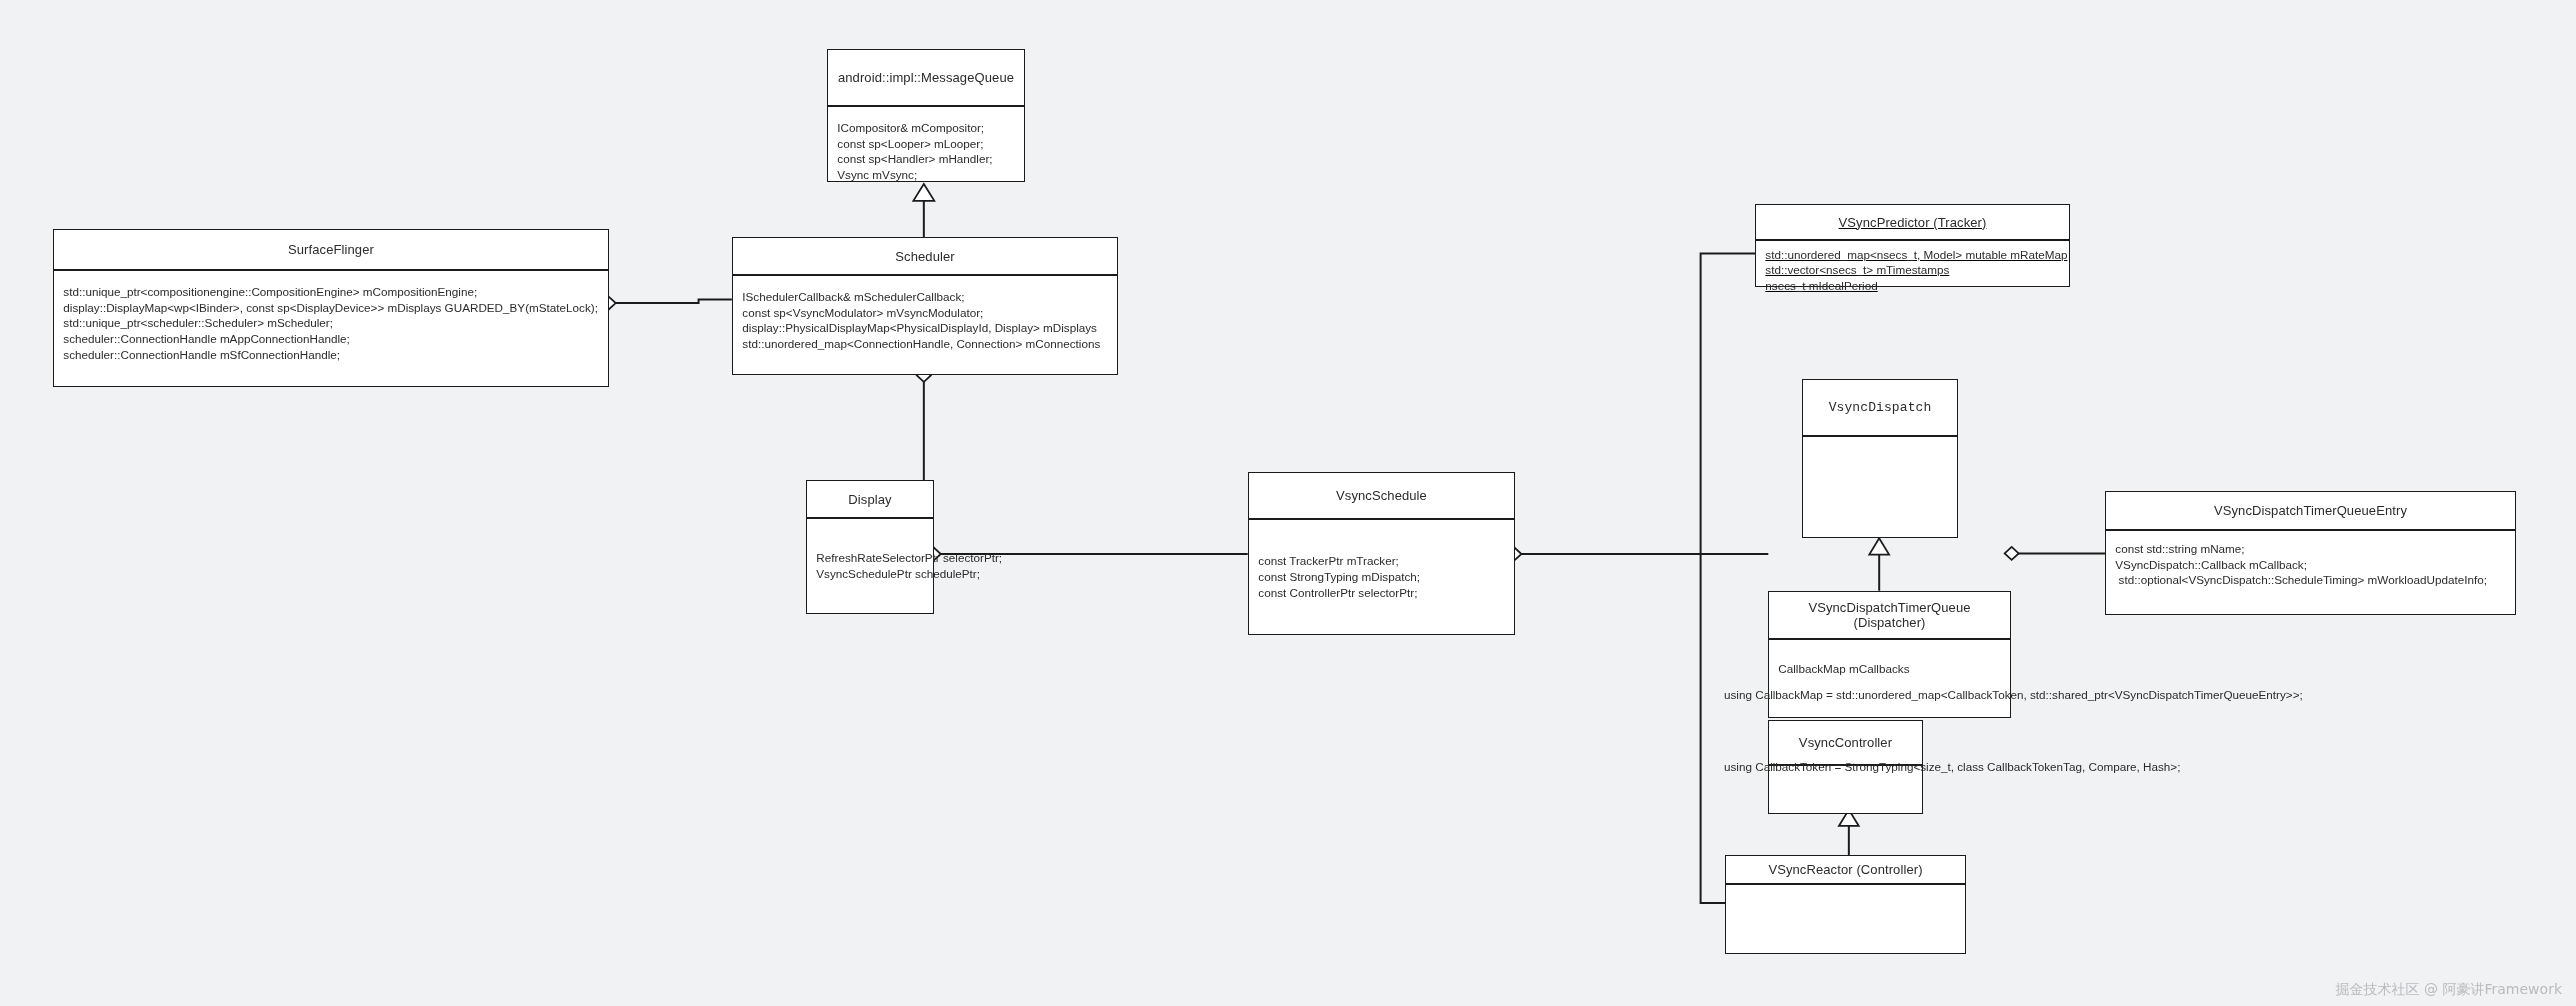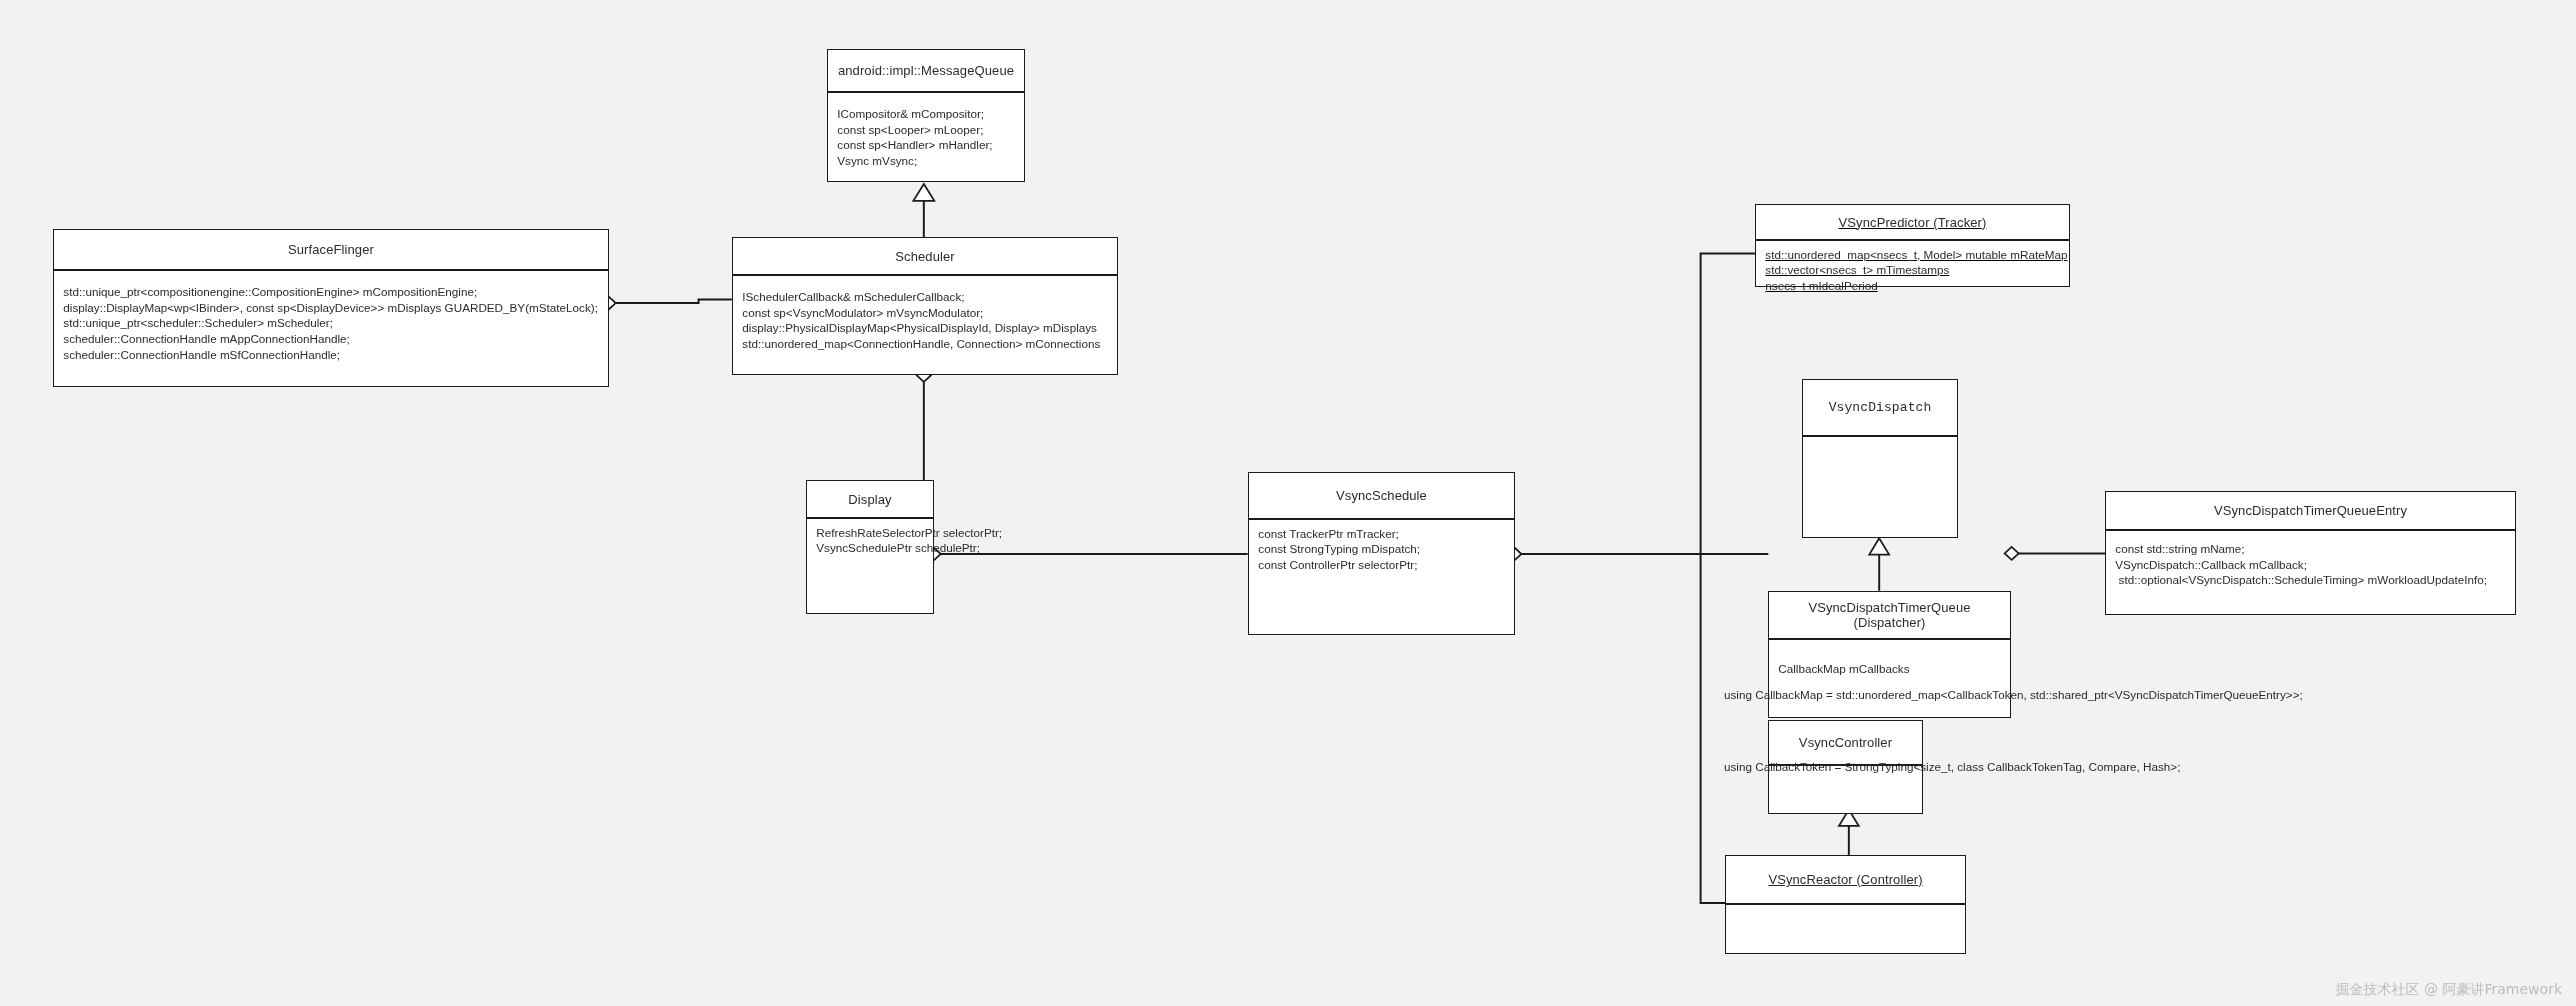--- a/index.html
+++ b/index.html
@@ -72,21 +72,21 @@
   }
   .watermark {
     position: absolute;
     color: #b9bbbe;
     font-size: 14px;
     white-space: nowrap;
     font-family: "DejaVu Sans", "Liberation Sans", sans-serif;
   }
   
   .center-body .uml-body {
-    justify-content: flex-start;
+    justify-content: center;
     padding-top: 5.8px;
   }
 </style>
 </head>
 <body>
 
 <div id="canvas">
 
   <svg class="edges" viewBox="0 0 4414 1725" width="2576" height="1007">
     <defs>
@@ -126,21 +126,21 @@
     <g fill="#ffffff" stroke="#1b1b1b" stroke-width="3">
       <path d="M 1031 519 L 1043 508 L 1055 519 L 1043 530 z"></path>
       <path d="M 1583 632 L 1595 643 L 1583 654 L 1571 643 z"></path>
       <path d="M 1588 949 L 1600 938 L 1612 949 L 1600 960 z"></path>
       <path d="M 2583 949 L 2595 938 L 2607 949 L 2595 960 z"></path>
       <path d="M 3435 948 L 3447 937 L 3459 948 L 3447 959 z"></path>
     </g>
   </svg>
 
   <div class="uml-class" style="left:827px; top:49px; width:198px; height:133px;">
-    <div class="uml-title" style="height:41px;">android::impl::MessageQueue</div>
+    <div class="uml-title" style="height:55px;">android::impl::MessageQueue</div>
     <div class="uml-divider"></div>
     <div class="uml-body">
       <div class="uml-attr">ICompositor&amp; mCompositor;</div>
       <div class="uml-attr">const sp&lt;Looper&gt; mLooper;</div>
       <div class="uml-attr">const sp&lt;Handler&gt; mHandler;</div>
       <div class="uml-attr">Vsync mVsync;</div>
     </div>
   </div>
 
   <div class="uml-class" style="left:53px; top:229px; width:556px; height:158px;">
@@ -219,21 +219,21 @@
     </div>
   </div>
 
   <div class="uml-class" style="left:1768px; top:720px; width:155px; height:94px;">
     <div class="uml-title" style="height:43px;">VsyncController</div>
     <div class="uml-divider"></div>
     <div class="uml-body empty"></div>
   </div>
 
   <div class="uml-class" style="left:1725px; top:855px; width:241px; height:99px;">
-    <div class="uml-title" style="height:47px;text-decoration:underline;">VSyncReactor (Controller)</div>
+    <div class="uml-title" style="height:27px;">VSyncReactor (Controller)</div>
     <div class="uml-divider"></div>
     <div class="uml-body empty"></div>
   </div>
 
   <div class="note-block" style="left:1724px; top:635px;">
     <div>using CallbackMap = std::unordered_map&lt;CallbackToken, std::shared_ptr&lt;VSyncDispatchTimerQueueEntry&gt;&gt;;</div>
     <div>using CallbackToken = StrongTyping&lt;size_t, class CallbackTokenTag, Compare, Hash&gt;;</div>
   </div>
 
   <div class="watermark" style="right:14px; bottom:8px;">掘金技术社区 @ 阿豪讲Framework</div>

